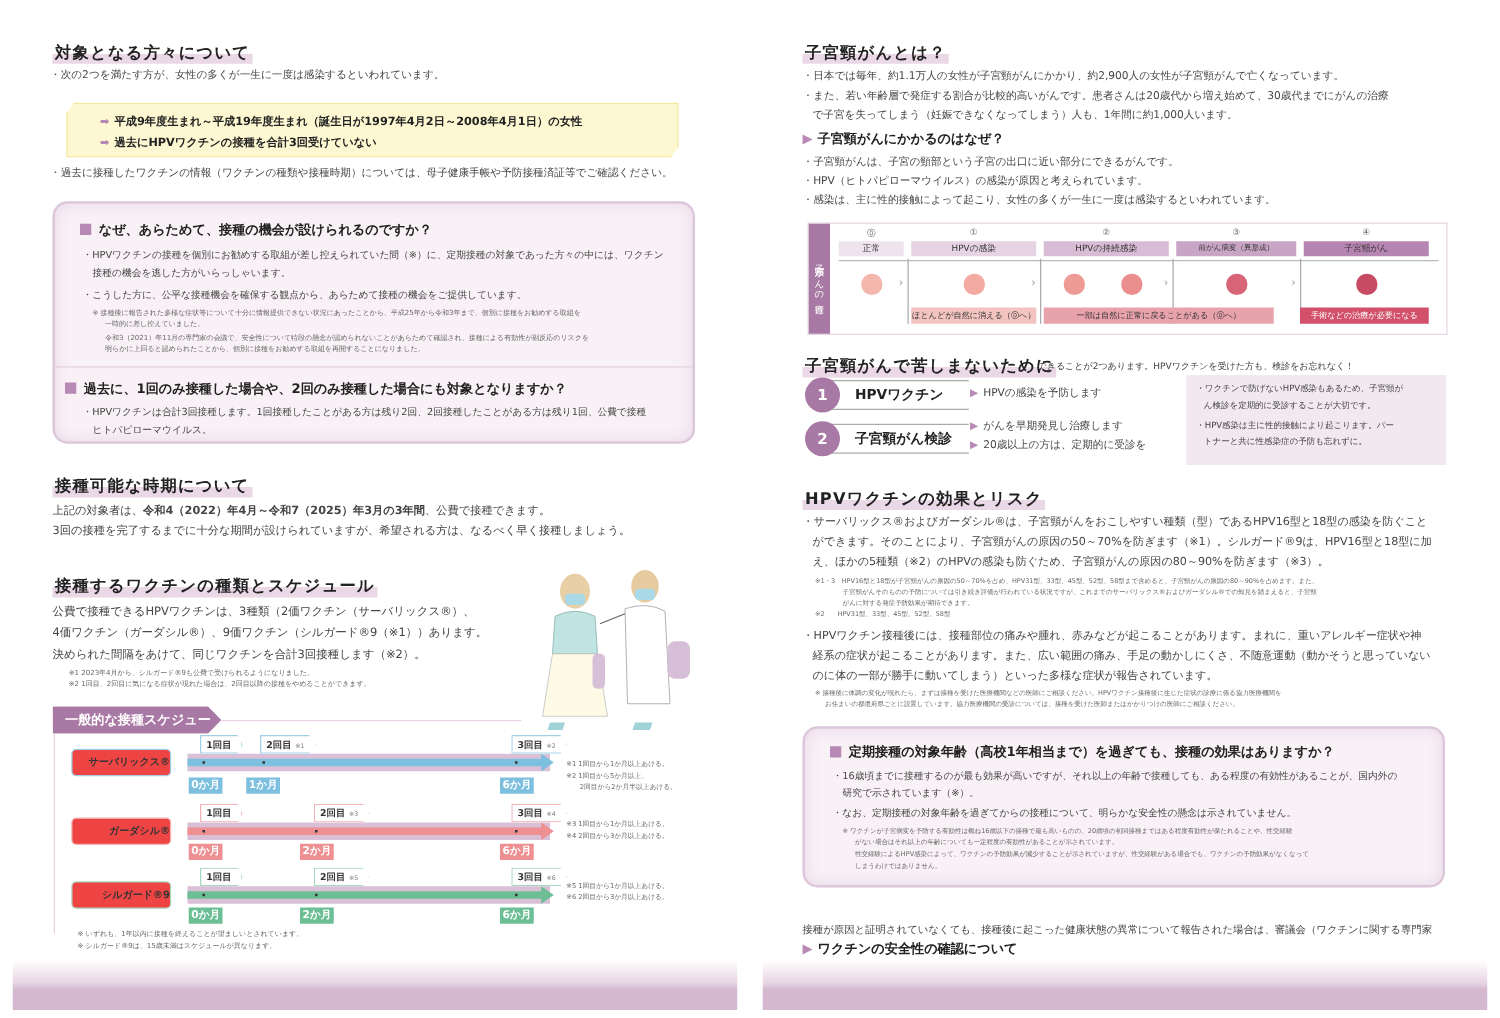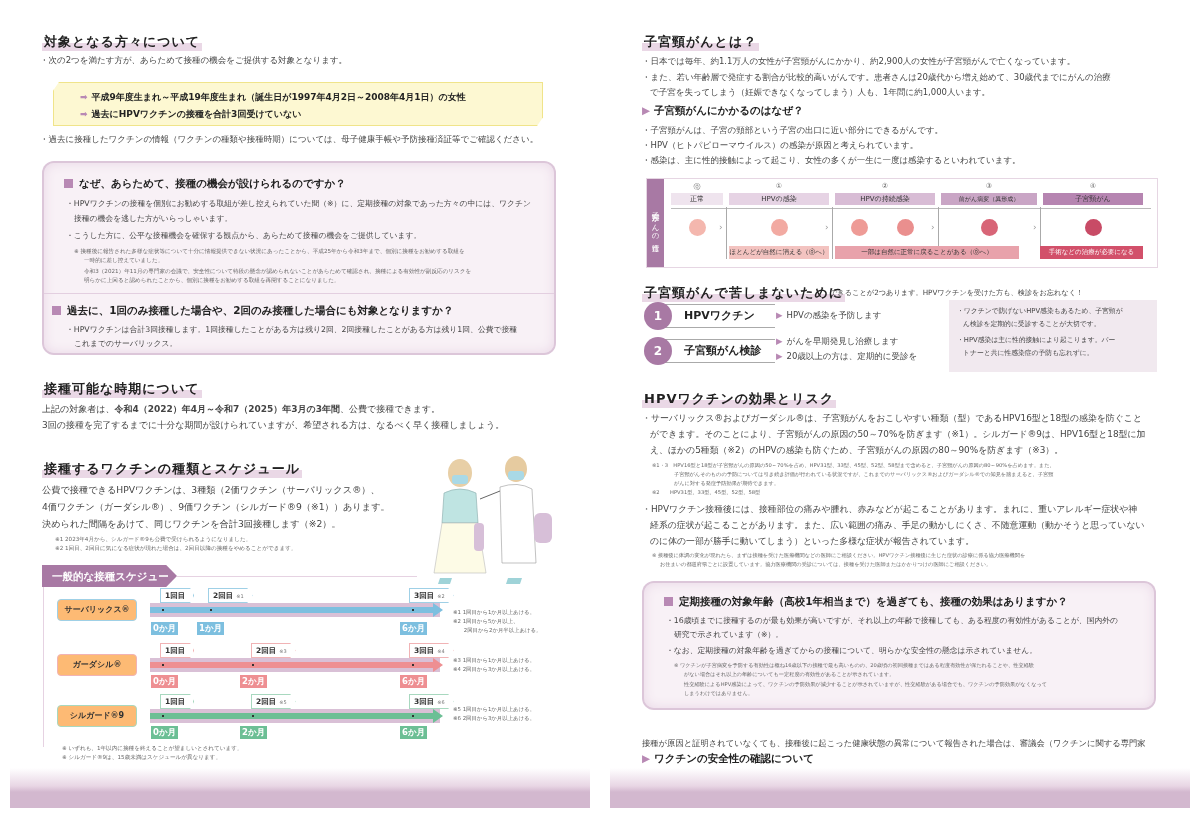--- a/index.html
+++ b/index.html
@@ -16,21 +16,21 @@
 .arrow{color:#b889b4;margin-right:4px}
 .pbox{position:absolute;background:#f8f1f6;border-radius:10px;box-shadow:0 0 0 2px #dcc6d9, inset 0 0 12px #e9d7e6}
 .qtitle{position:absolute;font-size:10.5px;font-weight:bold;color:#222;white-space:nowrap}
 .sq{display:inline-block;width:9px;height:9px;background:#b889b4;margin-right:6px;vertical-align:-1px}
 .divider{position:absolute;height:1px;background:#e3cfe0}
 .tri{color:#b889b4;margin-right:4px}
 
 .sched-tag{position:absolute;left:32px;top:557px;width:135px;height:22px;background:#a879a4;color:#fff;font-size:10.5px;font-weight:bold;line-height:22px;padding-left:10px;clip-path:polygon(0 0,92% 0,100% 50%,92% 100%,0 100%)}
 .sched-line{position:absolute;left:167px;top:568px;width:240px;height:1px;background:#e6d2e2}
 .sched-vline{position:absolute;left:33px;top:579px;width:1px;height:160px;background:#e6d2e2}
-.vac-label{position:absolute;left:47px;width:80px;height:22px;border:1px solid;border-radius:4px;background:#fdba74;font-size:8px;font-weight:bold;text-align:center;line-height:20px;color:#333}
+.vac-label{position:absolute;left:47px;width:80px;height:22px;border:1px solid;border-radius:4px;background:#ef4444;font-size:8px;font-weight:bold;text-align:right;line-height:20px;color:#333}
 .track{position:absolute;left:140px;width:290px;height:14px;background:#d9c0d6}
 .bar{position:absolute;left:0;top:4px;height:6px;width:285px}
 .bar-head{position:absolute;right:-8px;top:-4px;width:0;height:0;border-top:7px solid transparent;border-bottom:7px solid transparent;border-left:10px solid}
 .dose{position:absolute;height:15px;background:#fff;border:1px solid;font-size:7.5px;font-weight:bold;line-height:13px;padding:0 8px 0 4px;color:#333;clip-path:polygon(0 0,88% 0,100% 50%,88% 100%,0 100%);white-space:nowrap}
 .dose small{font-size:5px;font-weight:normal;color:#777;margin-left:3px}
 .month{position:absolute;height:13px;color:#fff;font-size:8.5px;font-weight:bold;line-height:13px;padding:0 2px}
 .dot{position:absolute;width:2px;height:2px;background:#333;top:6px}
 .snote{position:absolute;left:443px;font-size:5.4px;color:#666;line-height:8px;white-space:nowrap}
 
 .prog{position:absolute;left:36px;top:170px;width:512px;height:90px;border:1px solid #e6d6e3;background:#fff}
@@ -45,40 +45,40 @@
 
 .circ{position:absolute;width:28px;height:28px;border-radius:50%;background:#a879a4;color:#fff;font-size:12px;font-weight:bold;text-align:center;line-height:28px}
 .steplbl{position:absolute;font-size:11px;font-weight:bold;color:#222;border-top:1px solid #aaa;border-bottom:1px solid #aaa;height:24px;line-height:22px;padding-left:18px;width:115px}
 .greybox{position:absolute;left:339px;top:292px;width:208px;height:72px;background:#f1e9ef}
 </style>
 </head>
 <body>
 
 <div class="page left">
   <div class="h2" style="left:32px;top:25px">対象となる方々について</div>
-  <div class="txt" style="left:30px;top:45px">・次の2つを満たす方が、あらためて接種の機会をご提供する対象となります。</div>
+  <div class="txt" style="left:30px;top:45px">・次の2つを満たす方が、女性の多くが一生に一度は感染するといわれています。</div>
   <div class="yellow">
     <div class="row" style="top:8px"><span class="arrow">➡</span><span>平成9年度生まれ～平成19年度生まれ（誕生日が1997年4月2日～2008年4月1日）の女性</span></div>
     <div class="row" style="top:25px"><span class="arrow">➡</span><span>過去にHPVワクチンの接種を合計3回受けていない</span></div>
   </div>
   <div class="txt" style="left:30px;top:124px">・過去に接種したワクチンの情報（ワクチンの種類や接種時期）については、母子健康手帳や予防接種済証等でご確認ください。</div>
 
   <div class="pbox" style="left:34px;top:155px;width:510px;height:190px">
     <div class="qtitle" style="left:20px;top:14px"><span class="sq"></span><span>なぜ、あらためて、接種の機会が設けられるのですか？</span></div>
     <div class="txt" style="left:22px;top:34px;font-size:7.8px">・HPVワクチンの接種を個別にお勧めする取組が差し控えられていた間（※）に、定期接種の対象であった方々の中には、ワクチン</div>
     <div class="txt" style="left:30px;top:49px;font-size:7.8px">接種の機会を逃した方がいらっしゃいます。</div>
     <div class="txt" style="left:22px;top:66px;font-size:7.8px">・こうした方に、公平な接種機会を確保する観点から、あらためて接種の機会をご提供しています。</div>
     <div class="note" style="left:30px;top:84px">※ 接種後に報告された多様な症状等について十分に情報提供できない状況にあったことから、平成25年から令和3年まで、個別に接種をお勧めする取組を</div>
     <div class="note" style="left:40px;top:93px">一時的に差し控えていました。</div>
     <div class="note" style="left:40px;top:104px">令和3（2021）年11月の専門家の会議で、安全性について特段の懸念が認められないことがあらためて確認され、接種による有効性が副反応のリスクを</div>
     <div class="note" style="left:40px;top:113px">明らかに上回ると認められたことから、個別に接種をお勧めする取組を再開することになりました。</div>
     <div class="divider" style="left:0;right:0;top:130px"></div>
     <div class="qtitle" style="left:8px;top:141px"><span class="sq"></span><span>過去に、1回のみ接種した場合や、2回のみ接種した場合にも対象となりますか？</span></div>
     <div class="txt" style="left:22px;top:160px;font-size:7.8px">・HPVワクチンは合計3回接種します。1回接種したことがある方は残り2回、2回接種したことがある方は残り1回、公費で接種</div>
-    <div class="txt" style="left:30px;top:174px;font-size:7.8px">これまでのサーバリックス。</div>
+    <div class="txt" style="left:30px;top:174px;font-size:7.8px">ヒトパピローマウイルス。</div>
   </div>
 
   <div class="h2" style="left:32px;top:372px">接種可能な時期について</div>
   <div class="txt" style="left:32px;top:394px;font-size:9px">
     <span>上記の対象者は、</span><span style="font-weight:bold;">令和4（2022）年4月～令和7（2025）年3月の3年間</span><span>、公費で接種できます。</span>
   </div>
   <div class="txt" style="left:32px;top:410px;font-size:9px">3回の接種を完了するまでに十分な期間が設けられていますが、希望される方は、なるべく早く接種しましょう。</div>
 
   <div class="h2" style="left:32px;top:452px">接種するワクチンの種類とスケジュール</div>
   <div class="txt" style="left:32px;top:474px;font-size:9.2px;line-height:16px">公費で接種できるHPVワクチンは、3種類（2価ワクチン（サーバリックス®）、</div>

